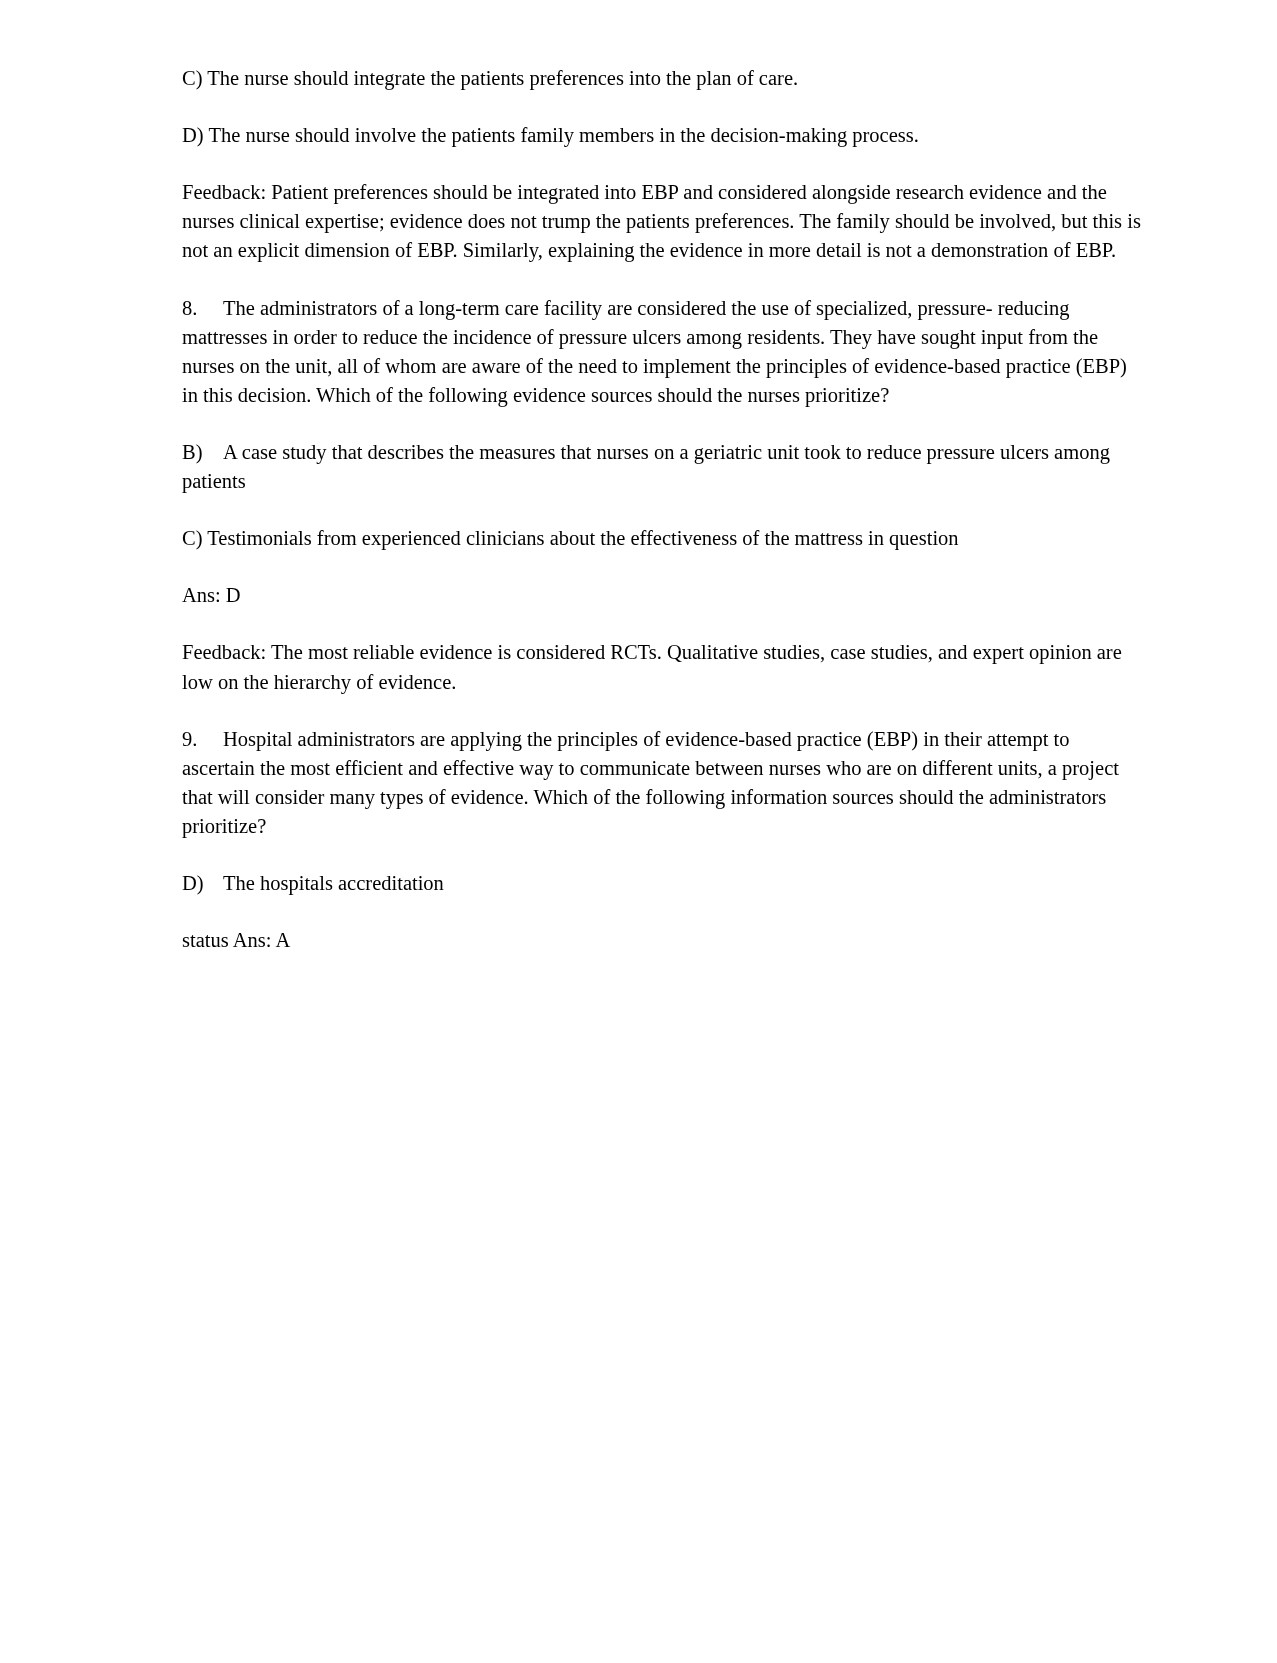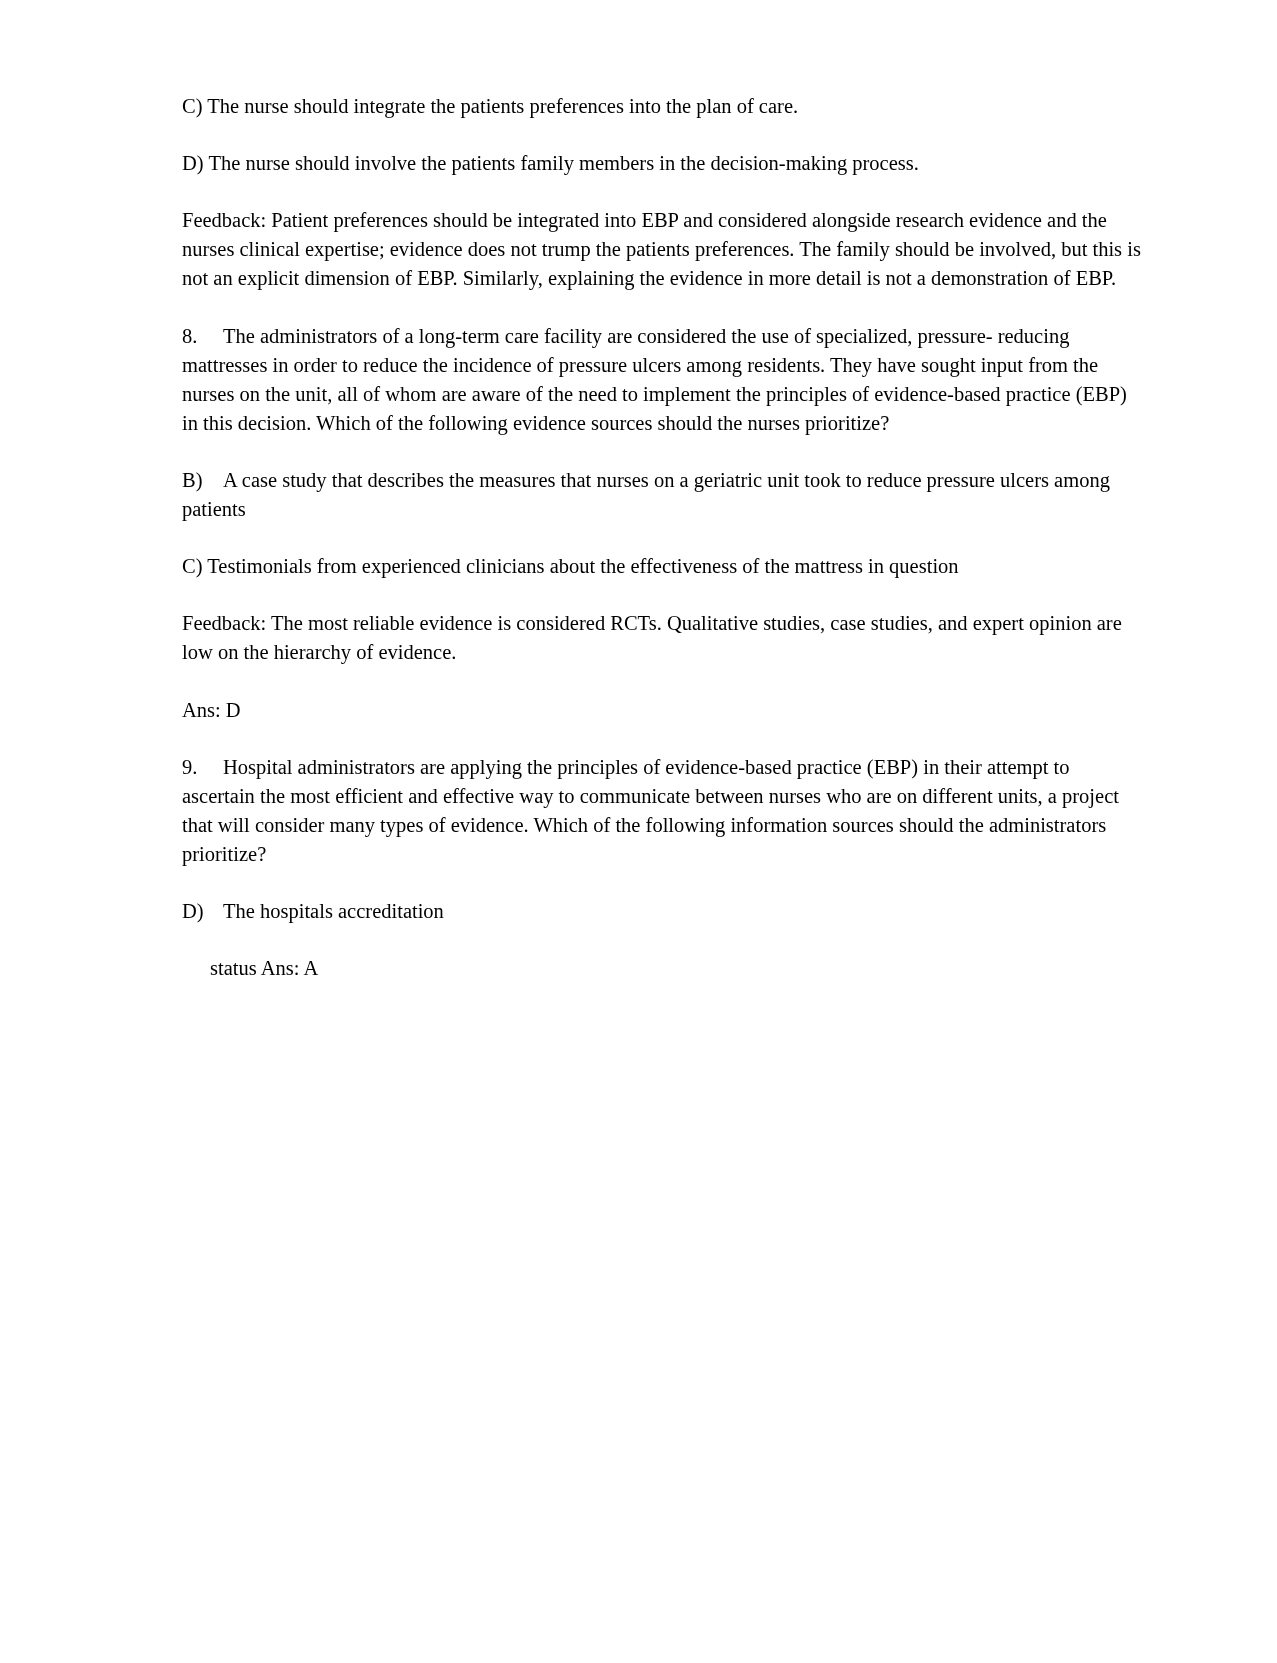--- a/index.html
+++ b/index.html
@@ -11,49 +11,48 @@
     font-family: "Liberation Serif", "DejaVu Serif", serif;
     color: #000000;
   }
   .page {
     width: 1277px;
     height: 1663px;
     box-sizing: border-box;
     background: #ffffff;
     position: relative;
     margin: 0 auto;
-    padding: 92px 140px 60px 182px;
+    padding: 64px 140px 60px 182px;
   }
   .doc-body {
     width: 960px;
   }
   p.block {
     font-size: 20.5px;
     line-height: 1.42;
     margin: 0 0 28px 0;
     text-align: left;
     white-space: pre-wrap;
   }
   p.block:last-child {
     margin-bottom: 0;
-    margin-left: 28px;
   }
 </style>
 </head>
 <body>
 
 <div class="page">
   <div class="doc-body">
 
     <p class="block">C) The nurse should integrate the patients preferences into the plan of care.</p>
     <p class="block">D) The nurse should involve the patients family members in the decision-making process.</p>
     <p class="block">Feedback: Patient preferences should be integrated into EBP and considered alongside research evidence and the nurses clinical expertise; evidence does not trump the patients preferences. The family should be involved, but this is not an explicit dimension of EBP. Similarly, explaining the evidence in more detail is not a demonstration of EBP.</p>
     <p class="block">8.	The administrators of a long-term care facility are considered the use of specialized, pressure- reducing mattresses in order to reduce the incidence of pressure ulcers among residents. They have sought input from the nurses on the unit, all of whom are aware of the need to implement the principles of evidence-based practice (EBP) in this decision. Which of the following evidence sources should the nurses prioritize?</p>
     <p class="block">B)	A case study that describes the measures that nurses on a geriatric unit took to reduce pressure ulcers among patients</p>
     <p class="block">C) Testimonials from experienced clinicians about the effectiveness of the mattress in question</p>
+    <p class="block">Ans: D</p>
     <p class="block">Feedback: The most reliable evidence is considered RCTs. Qualitative studies, case studies, and expert opinion are low on the hierarchy of evidence.</p>
-    <p class="block">Ans: D</p>
     <p class="block">9.	Hospital administrators are applying the principles of evidence-based practice (EBP) in their attempt to ascertain the most efficient and effective way to communicate between nurses who are on different units, a project that will consider many types of evidence. Which of the following information sources should the administrators prioritize?</p>
     <p class="block">D)	The hospitals accreditation</p>
     <p class="block">status Ans: A</p>
 
   </div>
 </div>
 
 </body></html>

